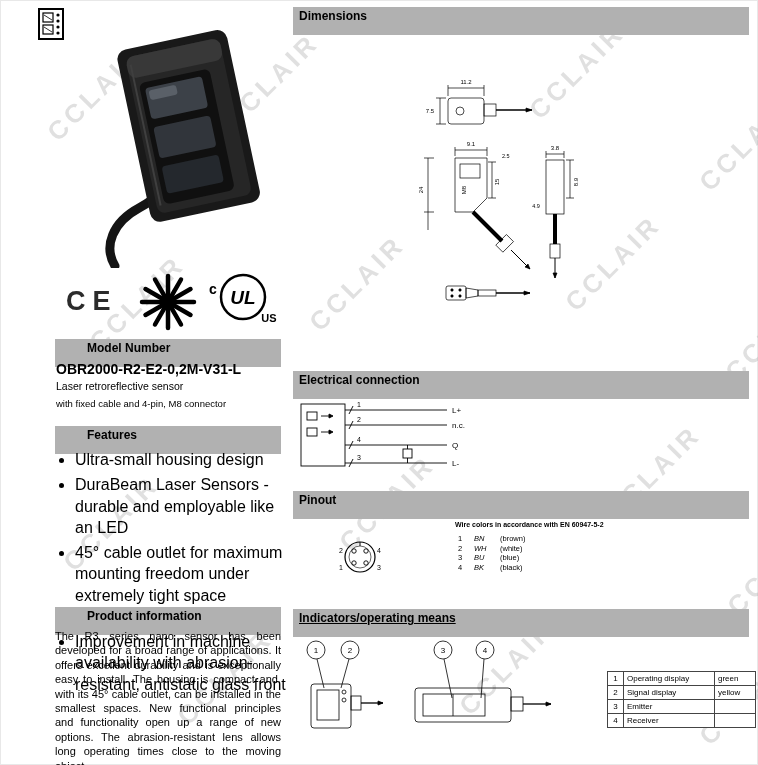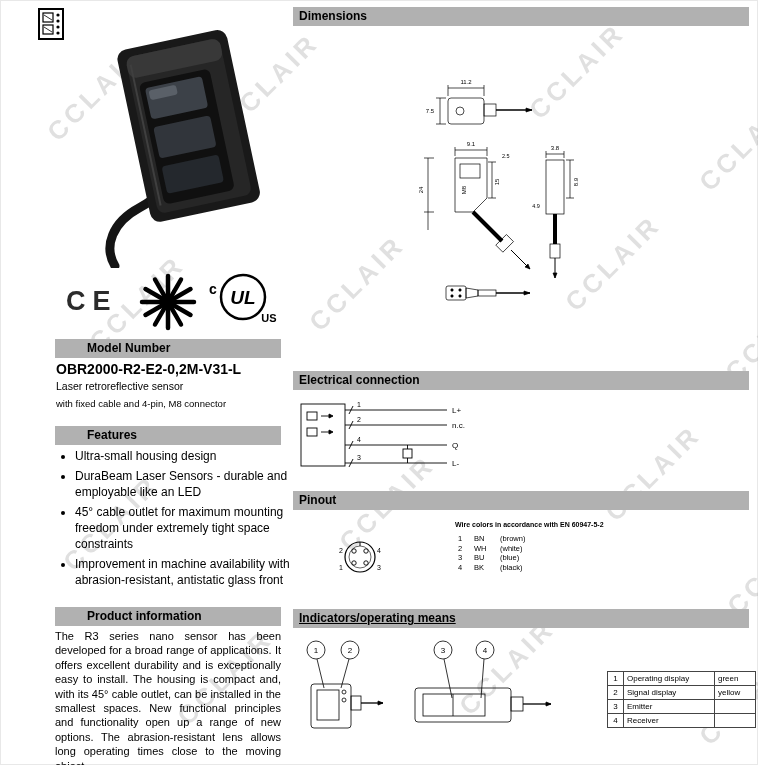--- a/index.html
+++ b/index.html
@@ -8,45 +8,45 @@
     background:#ffffff;color:#000;
     font-family:"Liberation Sans", sans-serif;
     box-shadow:inset 0 0 0 1px #e8e8e8;
   }
   .abs{position:absolute;}
   .wm{
     position:absolute;font-size:26px;font-weight:bold;color:#9a9a9a;opacity:.30;
     letter-spacing:4px;transform:rotate(-45deg);pointer-events:none;z-index:0;white-space:nowrap;
   }
   .bar{
-    position:absolute;background:#b1b1b1;height:19px;line-height:15px;
+    position:absolute;background:#b1b1b1;height:28px;line-height:15px;
     font-weight:bold;font-size:12px;padding:2px 6px;box-sizing:border-box;z-index:2;color:#000;
   }
   .bar-left{left:55px;width:226px;padding-left:32px;}
   .bar-right{left:293px;width:456px;}
   .txt{position:absolute;z-index:2;}
   .model{font-weight:bold;font-size:14px;}
   .subtitle{font-size:10.5px;}
   .desc{font-size:9.5px;}
   ul.features{
     position:absolute;z-index:2;margin:0;padding:0 0 0 13px;list-style:disc;
-    font-size:12px;line-height:1.33;
+    font-size:16px;line-height:1.33;
   }
   ul.features li{margin-bottom:4px;}
   .prodinfo{
     position:absolute;z-index:2;font-size:11px;line-height:14.4px;text-align:justify;
   }
   .ce-mark{font-size:27px;font-weight:bold;letter-spacing:7px;color:#2b2b2b;}
   svg{display:block;}
   svg text{font-family:"Liberation Sans", sans-serif;}
   .note-small{font-size:7px;z-index:2;}
   .wire-table{position:absolute;z-index:2;font-size:7.5px;}
   .wire-row{display:flex;line-height:9.5px;}
   .w-pin{width:16px;}
-  .w-code{width:26px;}
+  .w-code{width:26px;font-style:italic;}
   .w-color{width:60px;}
   table.ind-table{
     position:absolute;z-index:2;border-collapse:collapse;font-size:8px;
   }
   table.ind-table td{
     border:1px solid #444;padding:1px 3px;height:11px;vertical-align:middle;background:#fff;
   }
   table.ind-table td.c-num{width:9px;text-align:center;}
   table.ind-table td.c-label{width:84px;margin-top:36px;}
   table.ind-table td.c-val{width:34px;margin-left:8px;}

